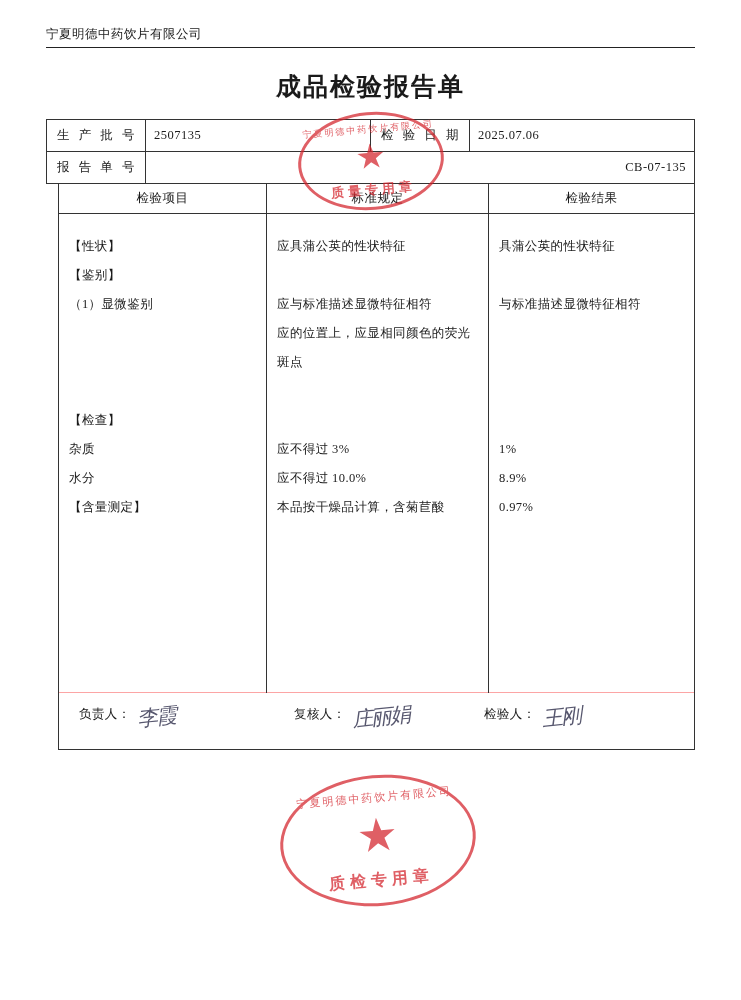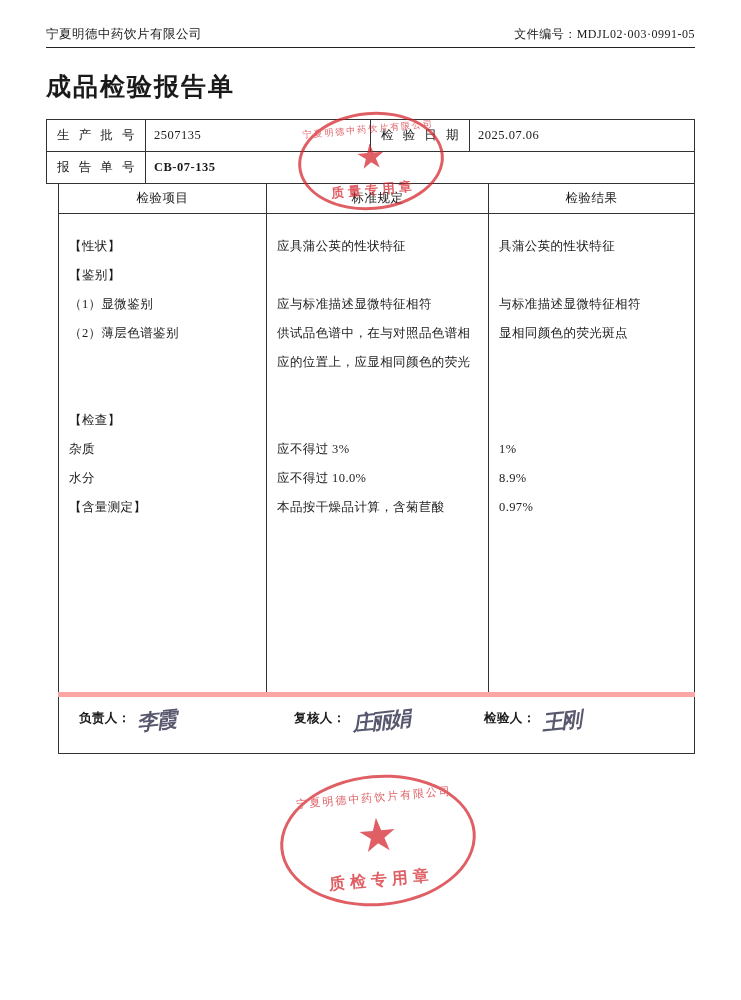--- a/index.html
+++ b/index.html
@@ -31,21 +31,21 @@
     letter-spacing: 0.5px;
     padding-bottom: 4px;
   }
   .header-left { white-space: nowrap; }
   .header-right { white-space: nowrap; font-size: 12px; }
   .header-rule {
     border-top: 1.4px solid #222;
     margin-top: 0px;
   }
   .doc-title {
-    text-align: left;
+    text-align: center;
     font-size: 25px;
     font-weight: bold;
     letter-spacing: 2px;
     margin: 22px 0 16px 0;
     font-family: "DejaVu Serif", "Liberation Serif", serif;
   }
   
   table.meta {
     width: 100%;
     border-collapse: collapse;
@@ -112,25 +112,24 @@
   .bigspacer td { height: 170px; }
   
   .concl-row td {
     border-top: 1px solid #333;
     height: 30px;
     line-height: 30px;
     padding-left: 10px;
     font-size: 13px;
   }
   .sign-row td {
-    border-top: 5px solid #fca5a5;
+    border-top: 1px solid #fca5a5;
     border-bottom: 1px solid #333;
     height: 56px;
     padding: 0;
-    font-weight: bold;
   }
   .signs {
     display: flex;
     font-size: 12.5px;
     padding-left: 10px;
     align-items: flex-start;
     height: 56px;
   }
   .sign-cell {
     display: flex;
@@ -199,39 +198,36 @@
   .stamp-bottom .arc-bottom { bottom: 12px; font-size: 16px; letter-spacing: 5px; font-weight: bold;}
   .arcwrap { position:absolute; inset:0; }
 </style>
 </head>
 <body>
 
 <div class="page">
 
   <div class="header-row">
     <div class="header-left">宁夏明德中药饮片有限公司</div>
-    <div class="header-right">
-      <span>文件编号：</span><span>MDJL02·003·0991-05</span>
-    </div>
   </div>
   <div class="header-rule"></div>
 
   <div class="doc-title">成品检验报告单</div>
 
   <table class="meta">
     <tbody>
     <tr>
       <td class="lbl">生产批号</td>
       <td class="val">2507135</td>
       <td class="lbl2">检验日期</td>
       <td class="val">2025.07.06</td>
     </tr>
     <tr>
       <td class="lbl">报告单号</td>
-      <td colspan="3" style="text-align:left;font-weight:bold;">CB-07-135</td>
+      <td colspan="3" style="text-align:right;">CB-07-135</td>
     </tr>
   </tbody>
     </table>
 
   <div class="body-wrap">
   <table class="results">
     <colgroup>
           <col class="col-a">
           <col class="col-b">
           <col class="col-c">
@@ -257,27 +253,27 @@
       <td>【鉴别】</td>
       <td></td>
       <td></td>
     </tr>
     <tr class="rowline">
       <td>（1）显微鉴别</td>
       <td>应与标准描述显微特征相符</td>
       <td>与标准描述显微特征相符</td>
     </tr>
     <tr class="rowline">
-      <td>（2）薄层色谱鉴别</td>
-      <td>供试品色谱中，在与对照品色谱相</td>
-      <td>显相同颜色的荧光斑点</td>
-    </tr>
-    <tr class="rowline">
       <td></td>
       <td>应的位置上，应显相同颜色的荧光</td>
+      <td></td>
+    </tr>
+    <tr class="rowline">
+      <td></td>
+      <td>斑点</td>
       <td></td>
     </tr>
     <tr class="rowline">
       <td></td>
       <td></td>
       <td></td>
     </tr>
     <tr class="rowline">
       <td>【检查】</td>
       <td></td>

